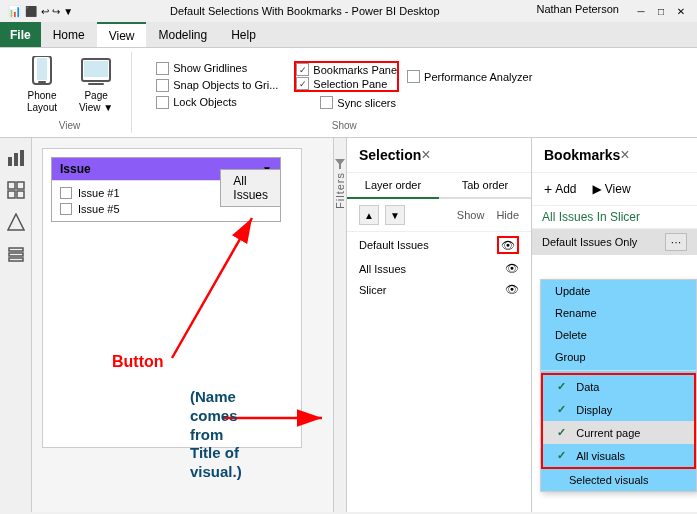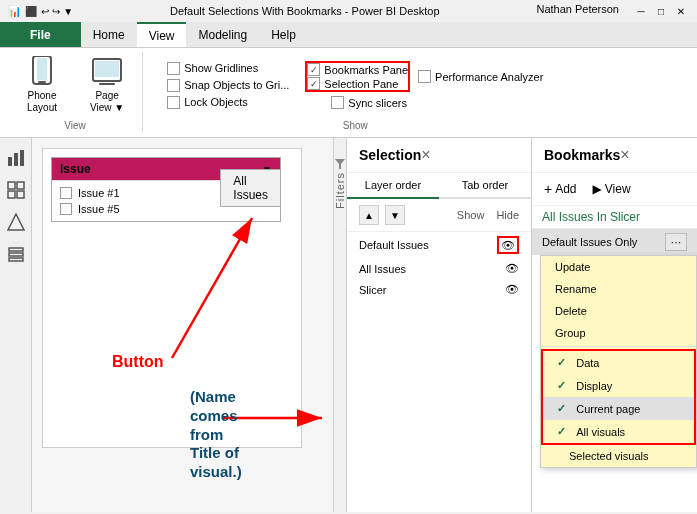--- a/index.html
+++ b/index.html
@@ -24,21 +24,21 @@
     .ribbon-tabs {
       display: flex;
       align-items: stretch;
       background: #e8e8e8;
       height: 26px;
       border-bottom: 1px solid #ccc;
     }
     .tab-file {
       background: #217346;
       color: white;
-      padding: 0 30px;
+      padding: 0 10px;
       display: flex;
       align-items: center;
       font-size: 12px;
       font-weight: bold;
       cursor: pointer;
       text-align: right;
     }
     .tab-item {
       padding: 0 12px;
       display: flex;
@@ -67,21 +67,21 @@
       align-items: center;
       border-right: 1px solid #ddd;
       padding: 0 12px;
       min-width: 80px;
     }
     .ribbon-group:last-child { border-right: none; }
     .ribbon-group-content {
       display: flex;
       flex: 1;
       align-items: center;
-      gap: 20px;
+      gap: 9px;
     }
     .ribbon-group-label {
       font-size: 10px;
       color: #666;
       margin-top: 2px;
       padding-bottom: 2px;
     }
 
     
     .ribbon-btn-large {
@@ -178,21 +178,21 @@
     
     .slicer-box {
       border: 1px solid #aaa;
       width: 230px;
     }
     .slicer-header {
       display: flex;
       justify-content: space-between;
       align-items: center;
       padding: 4px 8px;
-      background: #be185d;
+      background: #8b5cf6;
       border-bottom: 1px solid #ddd;
     }
     .slicer-title { font-weight: bold; font-size: 12px; }
     .slicer-chevron { font-size: 10px; cursor: pointer; }
     .slicer-items { padding: 4px 8px; }
     .slicer-item {
       display: flex;
       align-items: center;
       gap: 6px;
       padding: 2px 0;
@@ -344,24 +344,25 @@
       font-size: 11px;
       cursor: pointer;
       display: flex;
       align-items: center;
       justify-content: space-between;
     }
     .bk-item.group-header { color: #217346; font-weight: 500; font-size: 12px; border-bottom: 1px solid #eee; }
 
     
     .context-menu {
-      background: #fef9c3;
+      background: #7dd3fc;
       border: 1px solid #ccc;
       box-shadow: 2px 2px 6px rgba(0,0,0,0.2);
       min-width: 110px;
+      margin-top: 24px;
     }
     .ctx-item {
       padding: 5px 14px;
       font-size: 11px;
       cursor: pointer;
       display: flex;
       align-items: center;
       gap: 6px;
     }
 

